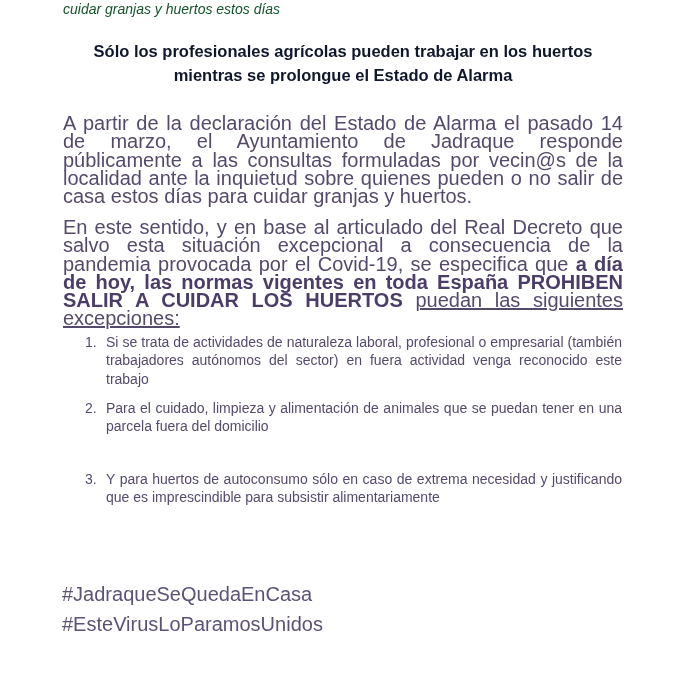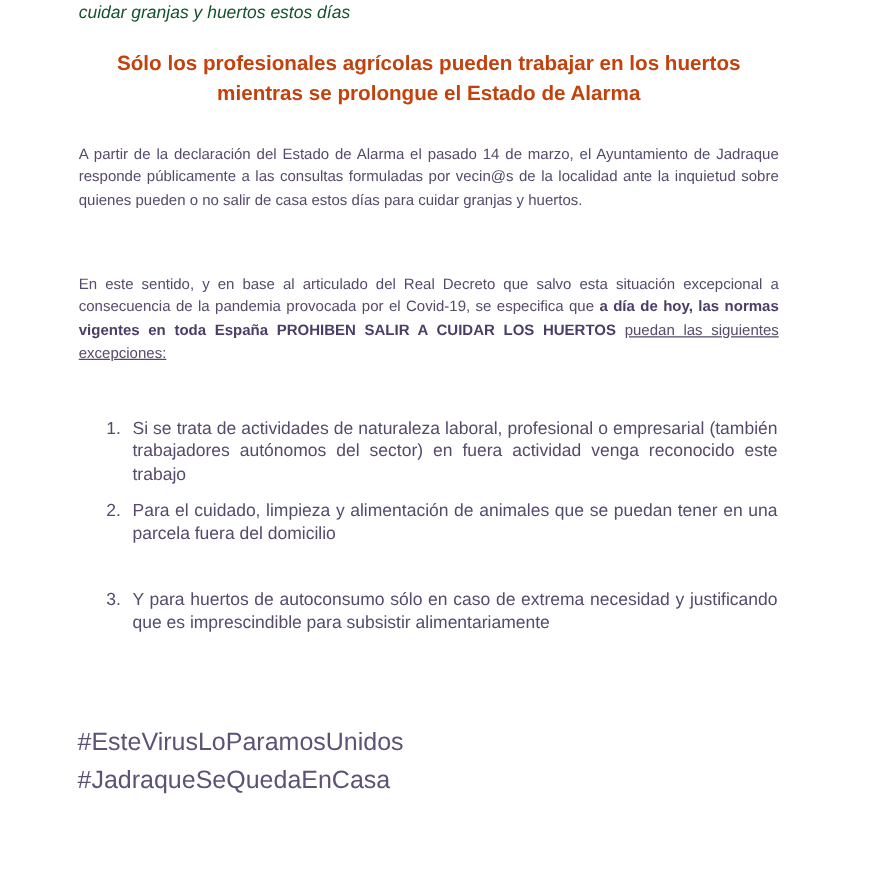--- a/index.html
+++ b/index.html
@@ -28,28 +28,28 @@
     .headline {
       position: absolute;
       left: 63px;
       top: 39px;
       width: 560px;
       margin: 0;
       text-align: center;
       font-weight: bold;
       font-size: 16.5px;
       line-height: 24px;
-      color: #c2410c;
+      color: #0f172a;
     }
     .para {
       position: absolute;
       left: 63px;
       width: 560px;
       margin: 0;
-      font-size: 12px;
+      font-size: 20px;
       line-height: 18.3px;
       text-align: justify;
       color: #564a6c;
     }
     .para-1 { top: 114px; }
     .para-2 { top: 218px; }
     .para b, .para strong {
       color: #4b3d68;
       font-weight: bold;
     }
@@ -109,15 +109,15 @@
   <span class="num">2.</span>
   <span class="text">Para el cuidado, limpieza y alimentación de animales que se puedan tener en una parcela fuera del domicilio</span>
 </div>
 
 <div class="list-item item-3">
   <span class="num">3.</span>
   <span class="text">Y para huertos de autoconsumo sólo en caso de extrema necesidad y justificando que es imprescindible para subsistir alimentariamente</span>
 </div>
 
 <div class="hashtags">
+  <span class="hashtag">#JadraqueSeQuedaEnCasa</span>
   <span class="hashtag">#EsteVirusLoParamosUnidos</span>
-  <span class="hashtag">#JadraqueSeQuedaEnCasa</span>
 </div>
 
 </body></html>

